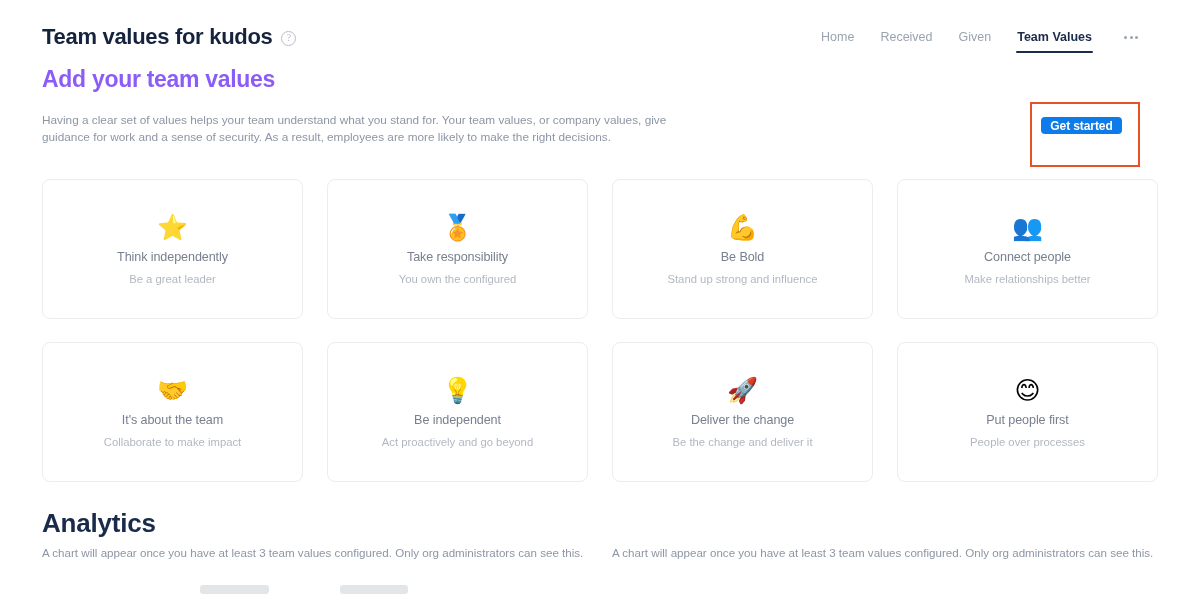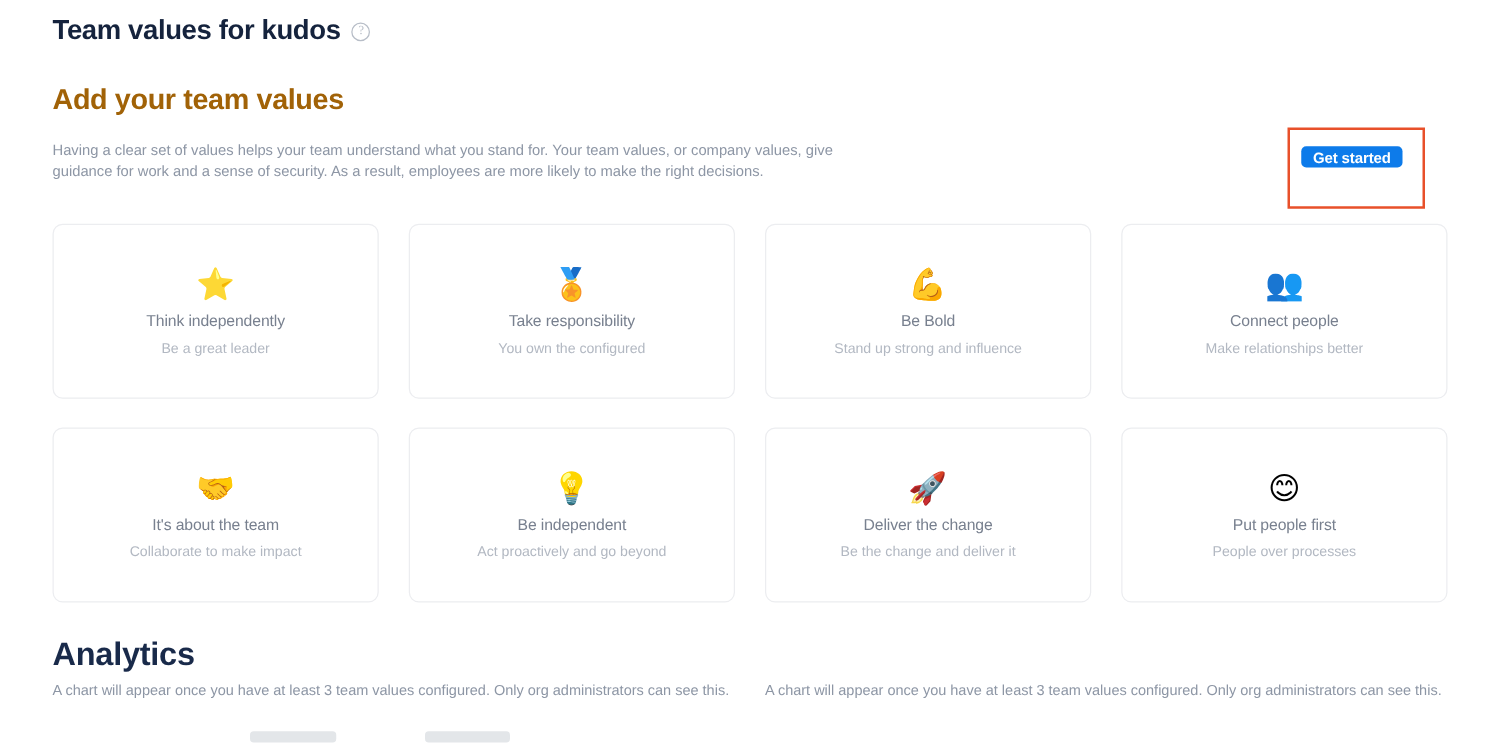--- a/index.html
+++ b/index.html
@@ -16,21 +16,21 @@
   .page {
     position: relative;
     width: 1200px;
     height: 601px;
     background: #ffffff;
   }
 
   
   .topbar {
     position: absolute;
-    top: 0; left: 0;
+    top: 13px; left: 0;
     width: 1200px;
     height: 48px;
     display: flex;
     align-items: center;
     justify-content: space-between;
     padding: 0 42px 0 42px;
   }
 
   .brand {
     display: flex;
@@ -117,21 +117,21 @@
   }
 
   .section-head {
     position: relative;
     padding: 18px 42px 0 42px;
   }
 
   .h1 {
     font-size: 23px;
     font-weight: bold;
-    color: #a16207;
+    color: #8b5cf6;
     letter-spacing: -0.3px;
   }
 
   .lede {
     margin-top: 19px;
     font-size: 11.8px;
     line-height: 17px;
     color: #8d96a5;
     max-width: 640px;
   }
@@ -254,20 +254,39 @@
 <body>
 
 <div class="page">
 
   <div class="topbar">
     <div class="brand">
       <span class="brand-title">Team values for kudos</span>
       <span class="help-icon">?</span>
     </div>
 
+    <div class="nav">
+      <div class="nav-item">
+        <span>Home</span>
+      </div>
+      <div class="nav-item">
+        <span>Received</span>
+      </div>
+      <div class="nav-item">
+        <span>Given</span>
+      </div>
+      <div class="nav-item active">
+        <span>Team Values</span>
+      </div>
+      <div class="overflow-menu">
+        <i></i>
+        <i></i>
+        <i></i>
+      </div>
+    </div>
   </div>
 
   <div class="content">
 
     <div class="section-head">
       <div class="h1">Add your team values</div>
       <div class="lede">Having a clear set of values helps your team understand what you stand for. Your team values, or company values, give guidance for work and a sense of security. As a result, employees are more likely to make the right decisions.</div>
 
       <div class="annotation-box"></div>
       <button class="btn-primary">Get started</button>

